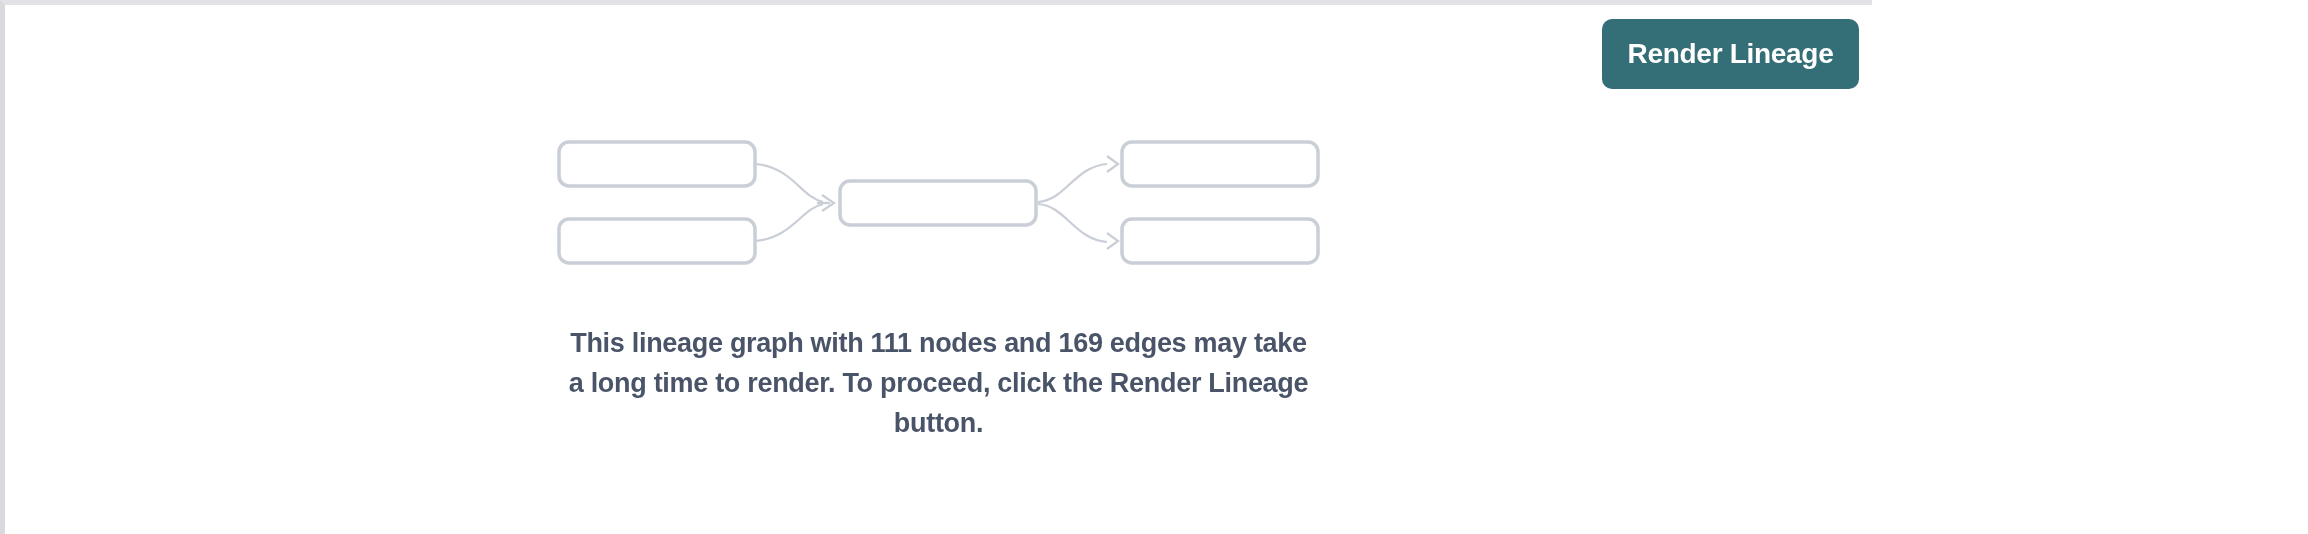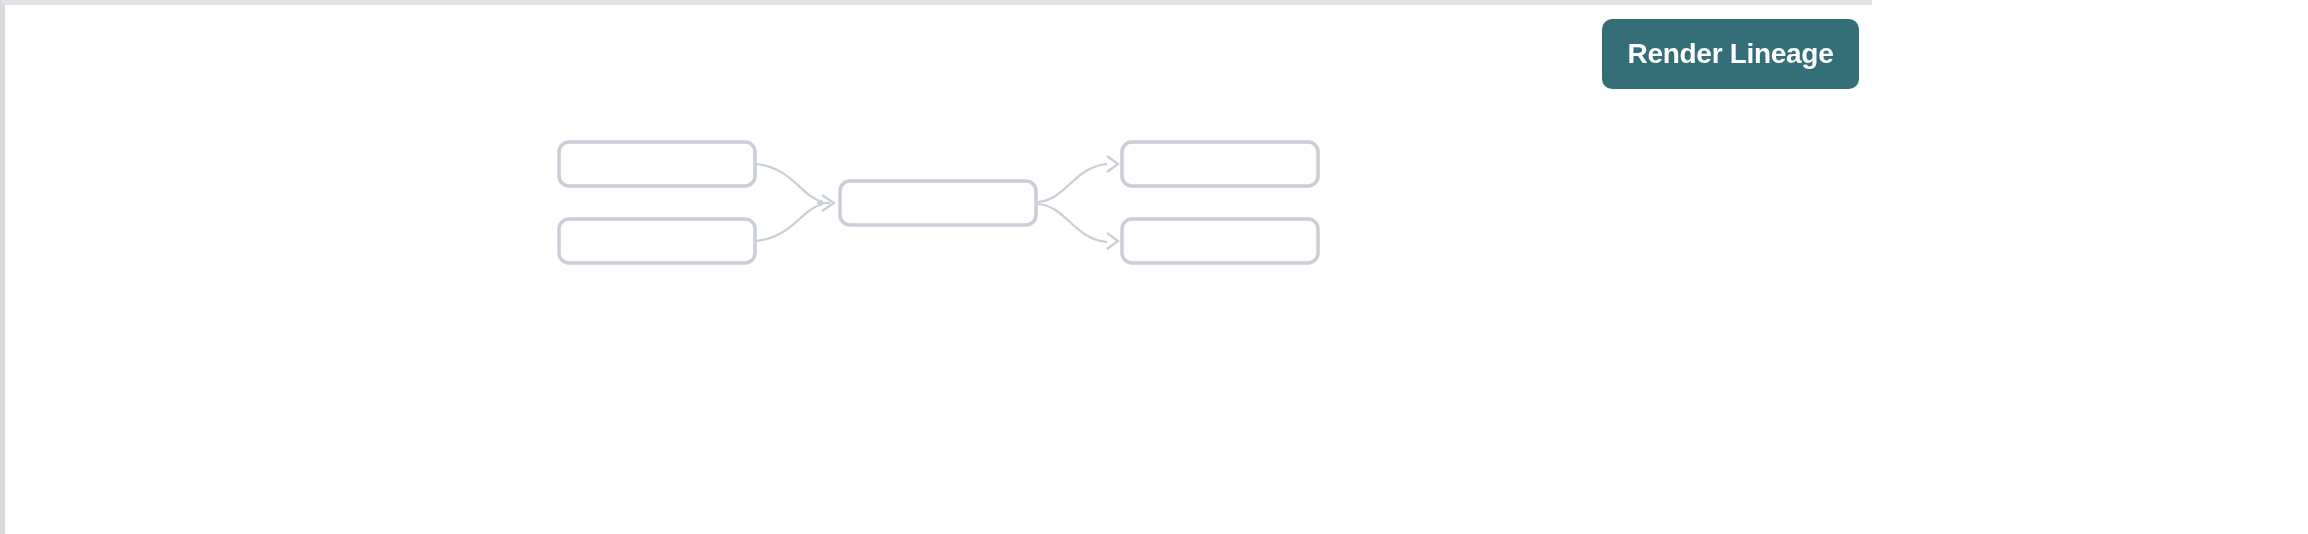--- a/index.html
+++ b/index.html
@@ -76,15 +76,20 @@
         <path d="M260,63 L273,63" stroke-width="2.2"></path>
         <path d="M265,55 L277,63 L265,71" stroke-width="2.2" stroke-linejoin="miter"></path>
 
         <path d="M481,62 C509,60 517,27 550,24" stroke-width="2.2"></path>
         <path d="M481,64 C509,66 517,99 550,102" stroke-width="2.2"></path>
         <path d="M550,16 L561,24 L550,32" stroke-width="2.2" stroke-linejoin="miter"></path>
         <path d="M550,93 L561,101 L550,109" stroke-width="2.2" stroke-linejoin="miter"></path>
       </g>
     </svg>
 
+    <div class="message" style="color: rgb(74, 84, 104);">
+      <div>This lineage graph with 111 nodes and 169 edges may take</div>
+      <div>a long time to render. To proceed, click the Render Lineage</div>
+      <div>button.</div>
+    </div>
 
   </div>
 </div>
 
 </body></html>

